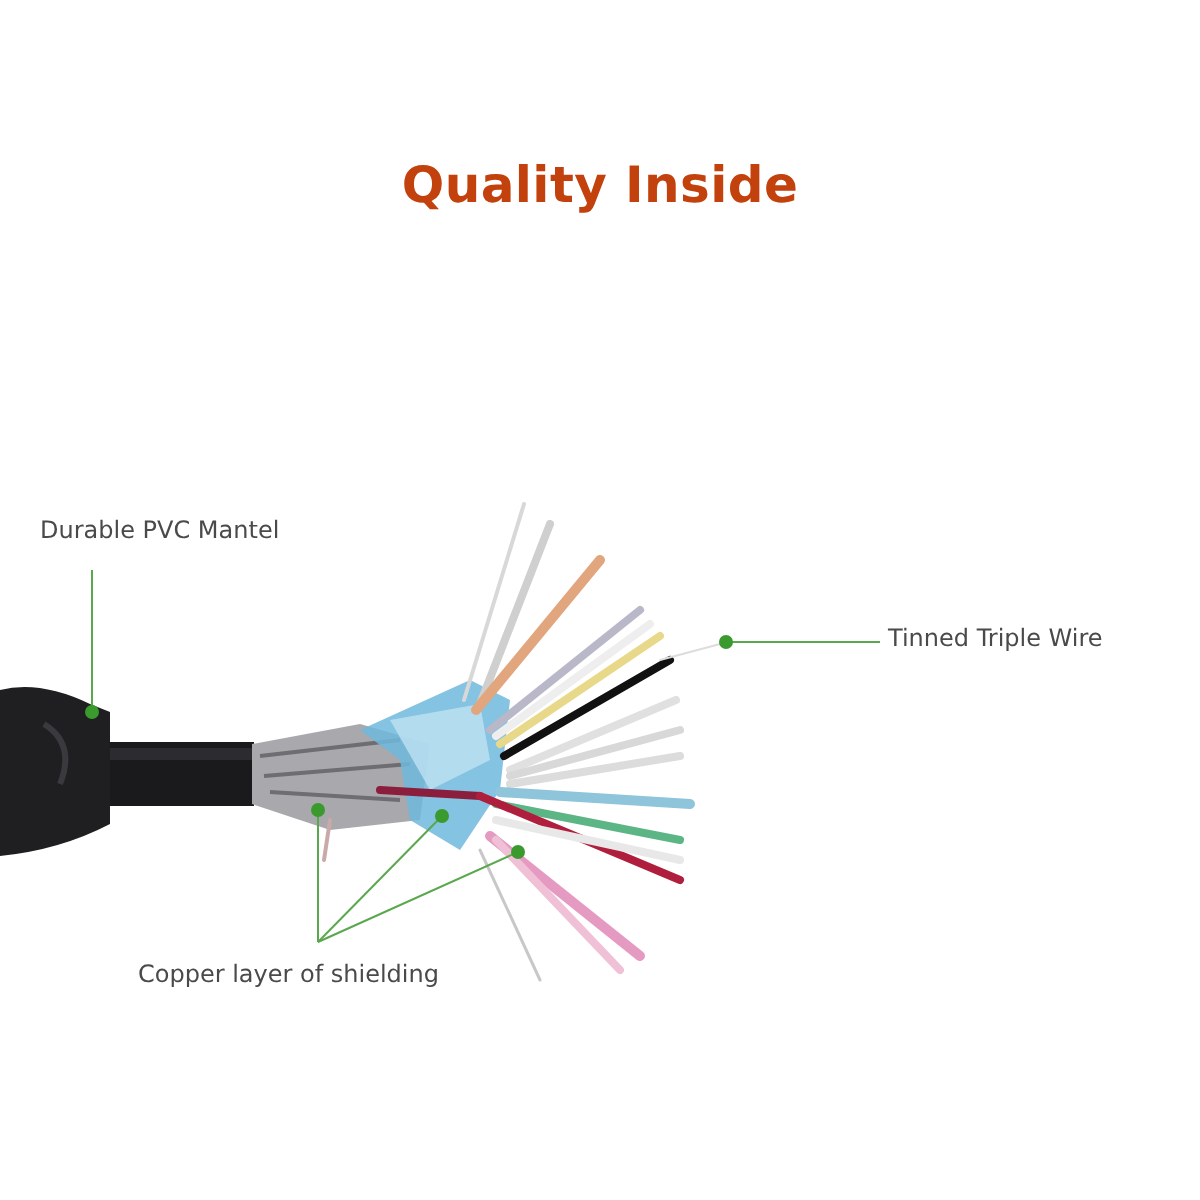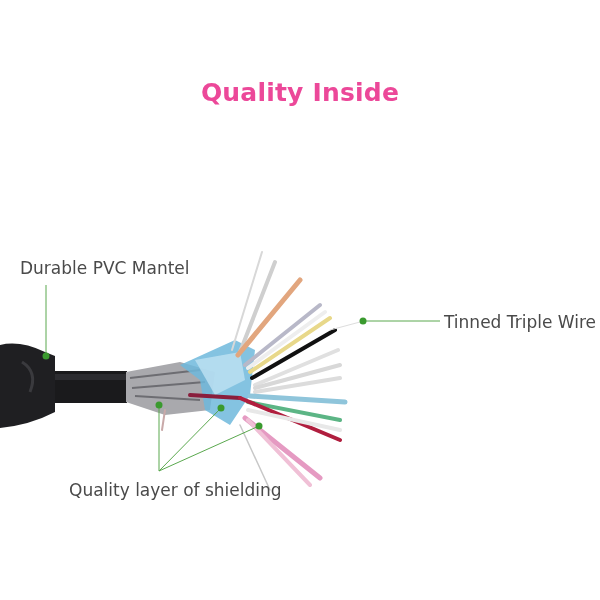--- a/index.html
+++ b/index.html
@@ -1,18 +1,18 @@
 <!DOCTYPE html>
 <html><head>
 <meta charset="utf-8">
 <style>
   html, body { margin:0; padding:0; background:#ffffff; }
   body { width:600px; height:600px; position:relative; overflow:hidden; font-family:"DejaVu Sans", sans-serif; }
-  .title { position:absolute; left:0; width:600px; top:78px; text-align:center; font-size:25px; font-weight:bold; color:#ec4899; letter-spacing:0.2px; }
-  .label { position:absolute; font-size:17px; color:#4a4a4a; white-space:nowrap; }
+  .title { position:absolute; left:0; width:600px; top:78px; text-align:center; font-size:25px; font-weight:bold; color:#c2410c; letter-spacing:0.2px; }
+  .label { position:absolute; font-size:12px; color:#4a4a4a; white-space:nowrap; }
   #lbl-pvc { left:20px; top:258px; }
   #lbl-copper { left:444px; top:312px; }
   #lbl-shield { left:69px; top:480px; }
   svg.art { position:absolute; left:0; top:0; }
 </style>
 </head>
 <body>
 
 <div class="title">Quality Inside</div>
 
@@ -64,13 +64,13 @@
     <circle cx="46" cy="356" r="3.5"></circle>
     <circle cx="363" cy="321" r="3.5"></circle>
     <circle cx="159" cy="405" r="3.5"></circle>
     <circle cx="221" cy="408" r="3.5"></circle>
     <circle cx="259" cy="426" r="3.5"></circle>
   </g>
 </svg>
 
 <div class="label" id="lbl-pvc">Durable PVC Mantel</div>
 <div class="label" id="lbl-copper">Tinned Triple Wire</div>
-<div class="label" id="lbl-shield">Quality layer of shielding</div>
+<div class="label" id="lbl-shield">Copper layer of shielding</div>
 
 </body></html>

